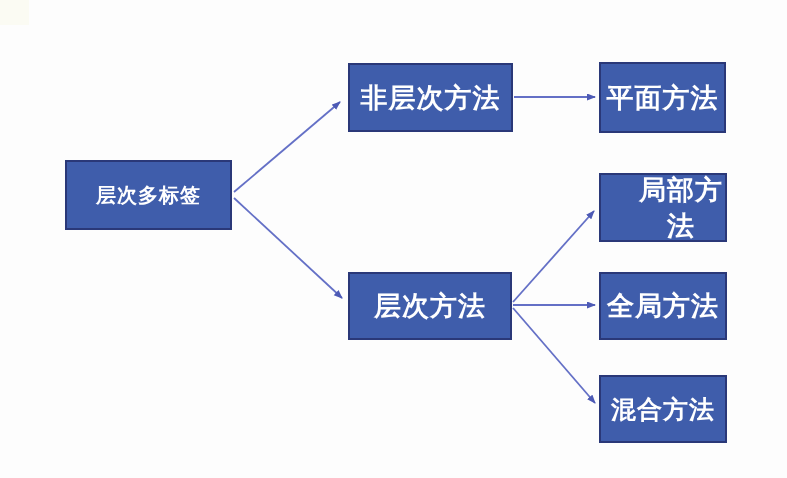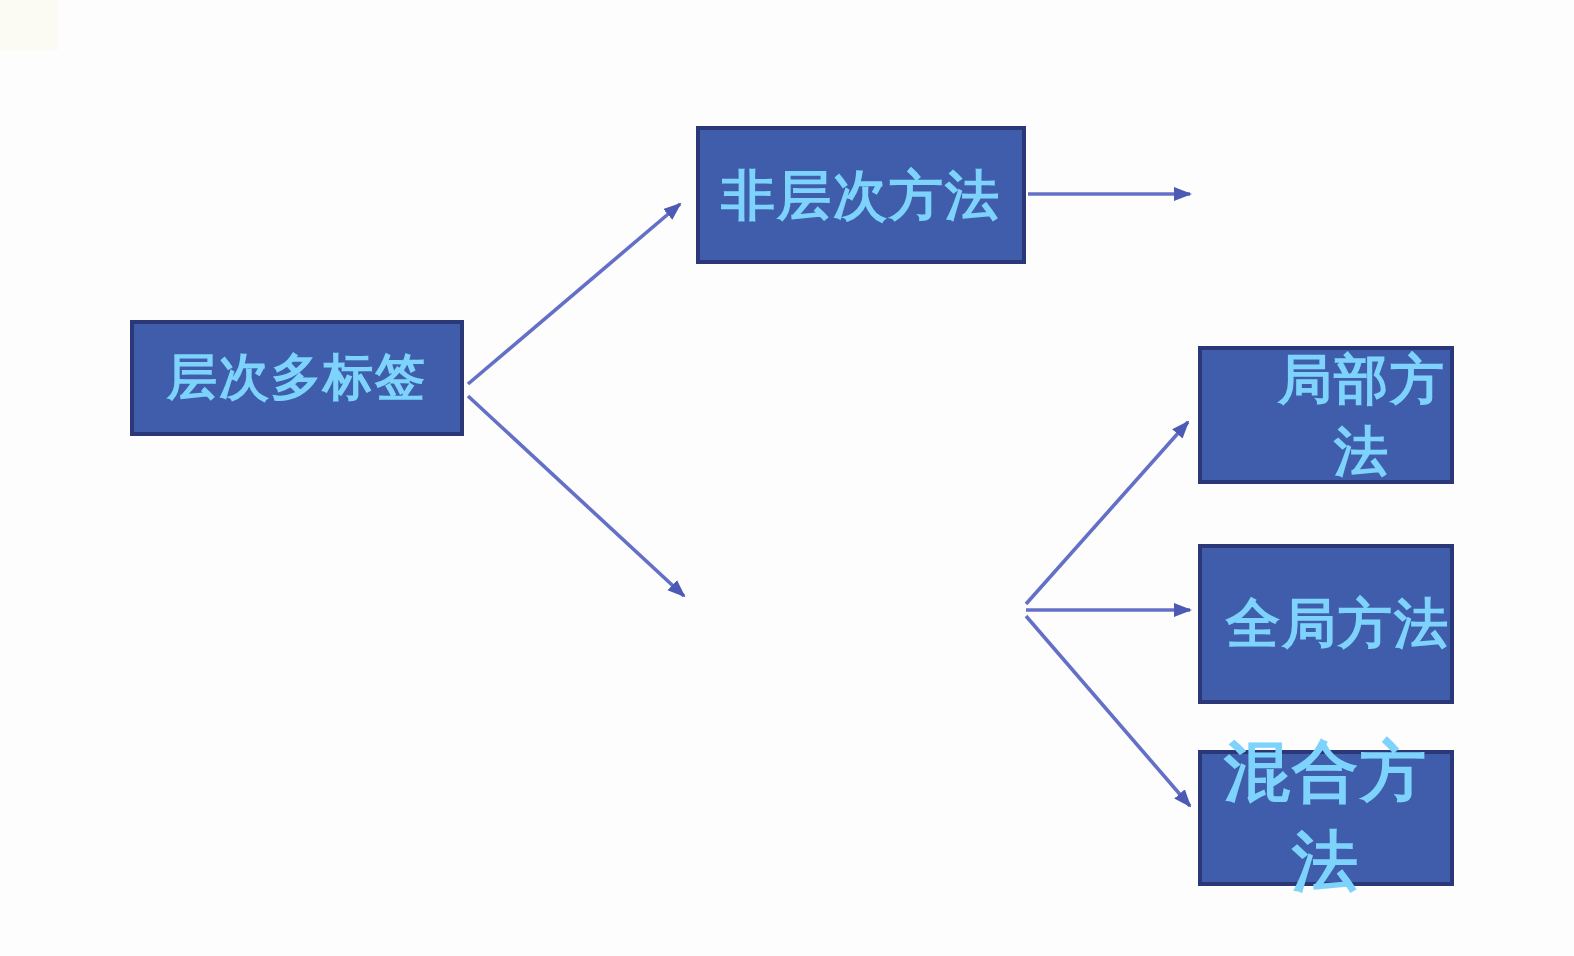--- a/index.html
+++ b/index.html
@@ -31,33 +31,33 @@
   .edge {
     stroke: #6470c6;
     stroke-width: 1.8;
     fill: none;
   }
   .node {
     position: absolute;
     box-sizing: border-box;
     background: #3f5dab;
     border: 2px solid #2a3878;
-    color: #7dd3fc;
+    color: #ffffff;
     display: flex;
     flex-direction: column;
     align-items: center;
     justify-content: center;
     text-align: center;
     font-weight: 600;
     letter-spacing: 1px;
   }
   .node-root {
     left: 65px; top: 160px;
-    width: 167px; height: 58px;
-    font-size: 25px;
+    width: 167px; height: 70px;
+    font-size: 20px;
     line-height: 1.22;
   }
   .node-nonhier {
     left: 348px; top: 63px;
     width: 165px; height: 69px;
     font-size: 27px;
   }
   .node-flat {
     left: 599px; top: 62px;
     width: 127px; height: 71px;
@@ -69,28 +69,27 @@
     font-size: 27px;
   }
   .node-local {
     left: 599px; top: 173px;
     width: 128px; height: 69px;
     font-size: 27px;
     padding-left: 36px;
   }
   .node-global {
     left: 599px; top: 272px;
-    width: 128px; height: 80px;
+    width: 128px; height: 68px;
     font-size: 27px;
-    align-items: flex-end;
   }
   .node-hybrid {
     left: 599px; top: 375px;
     width: 128px; height: 68px;
-    font-size: 33px;
+    font-size: 25px;
   }
 </style>
 </head>
 <body>
 
 <div class="canvas">
 
   <div class="corner-artifact"></div>
 
   <svg class="edges-svg" viewBox="0 0 787 478" xmlns="http://www.w3.org/2000/svg">
@@ -108,21 +107,27 @@
   </svg>
 
   <div class="node node-root">
     <span>层次多标签</span>
   </div>
 
   <div class="node node-nonhier">
     <span>非层次方法</span>
   </div>
 
+  <div class="node node-flat">
+    <span>平面方法</span>
+  </div>
 
+  <div class="node node-hier">
+    <span>层次方法</span>
+  </div>
 
   <div class="node node-local">
     <span>局部方法</span>
   </div>
 
   <div class="node node-global">
     <span>全局方法</span>
   </div>
 
   <div class="node node-hybrid">

